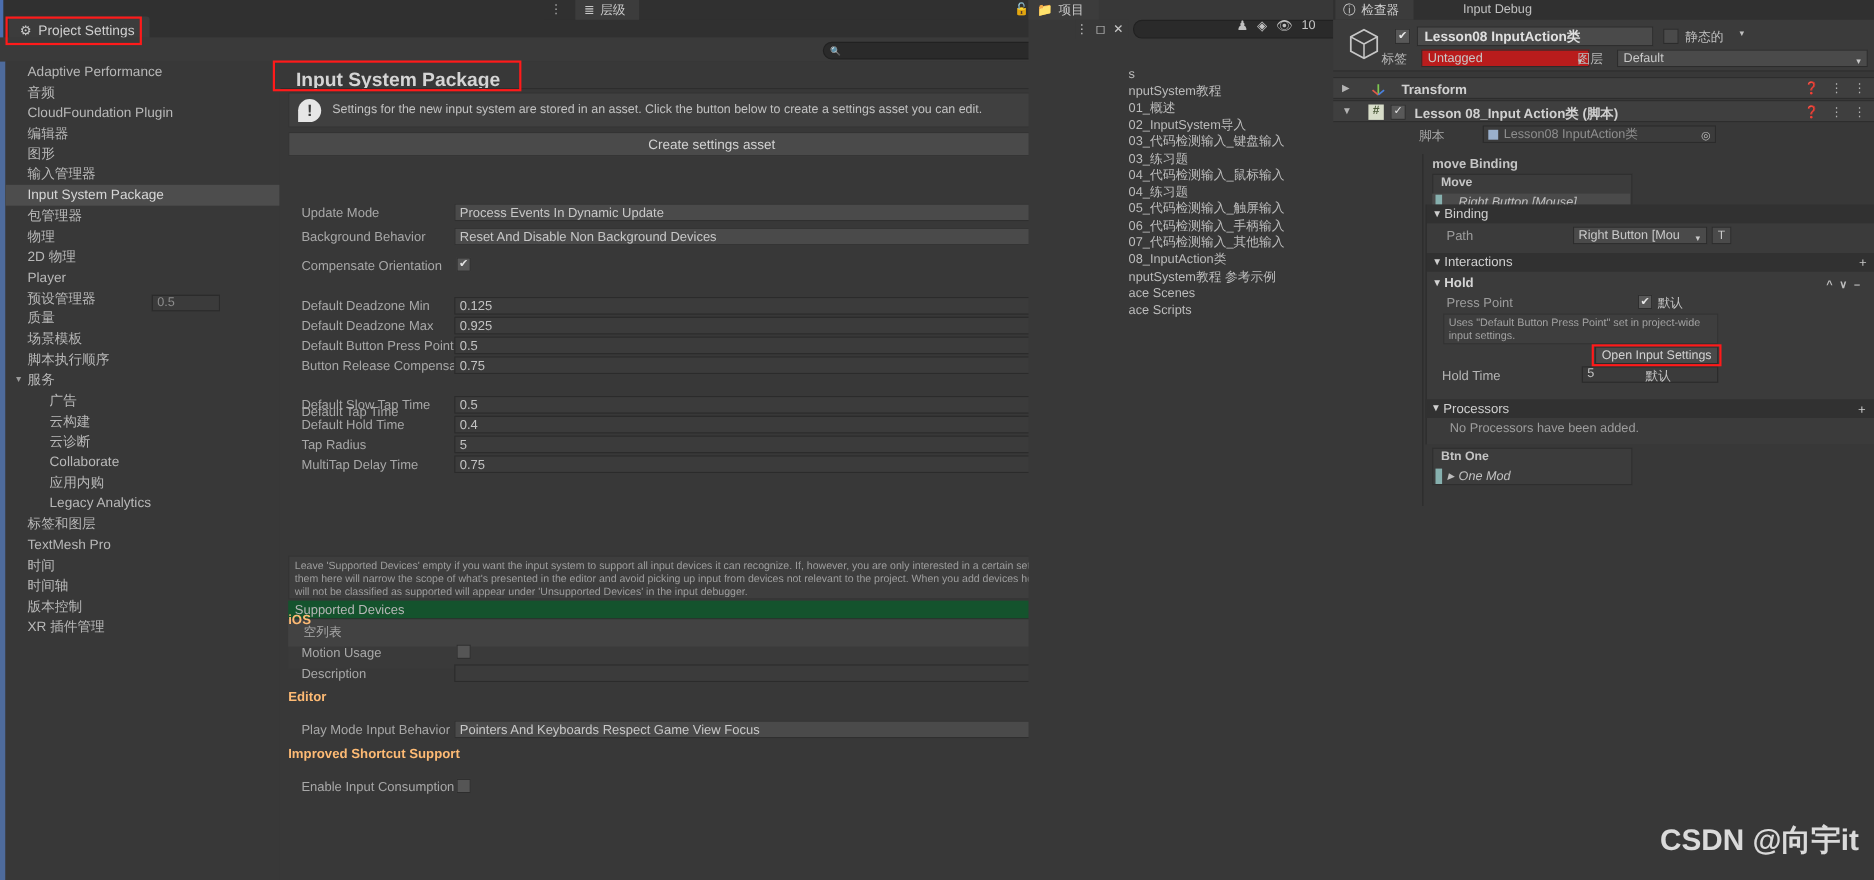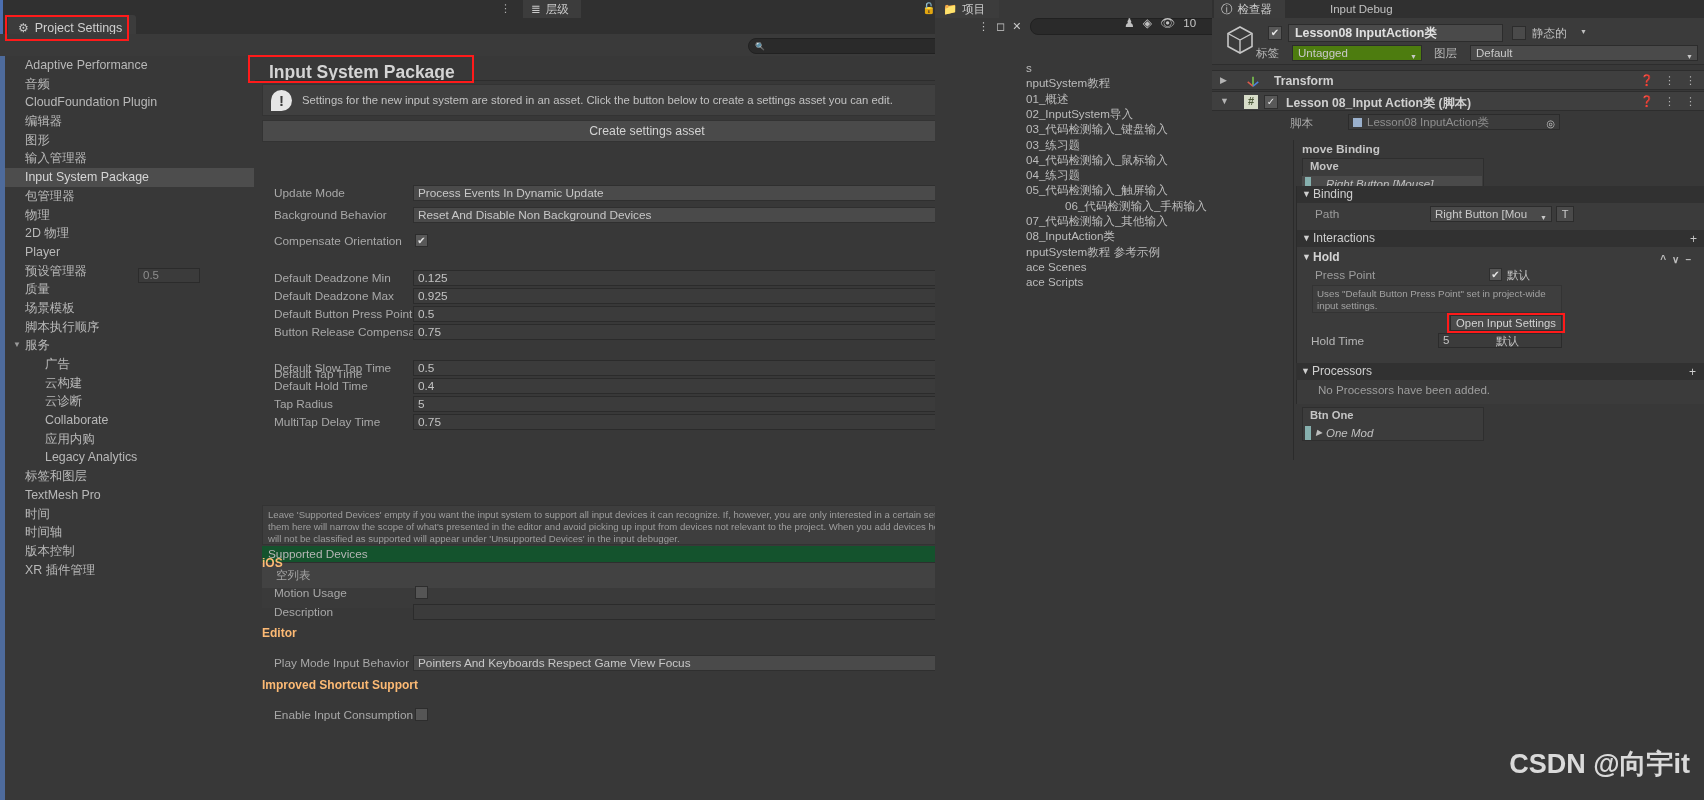--- a/index.html
+++ b/index.html
@@ -174,21 +174,21 @@
     border:1px solid #2c2c2c; color:#e0e0e0; font-size:12.4px; font-weight:bold;
     padding-left:6px; line-height:16px;
   }
   #static-check {
     position:absolute; left:300px; top:8px; width:14px; height:14px; background:#4a4a4a; border:1px solid #2c2c2c;
   }
   #static-label { position:absolute; left:320px; top:8px; font-size:11.6px; color:#c0c0c0; }
   #static-caret { position:absolute; left:368px; top:10px; font-size:7px; color:#c0c0c0; }
   #tag-label { position:absolute; left:44px; top:28px; font-size:11.6px; color:#b6b6b6; }
   #tag-popup {
-    position:absolute; left:80px; top:27px; width:130px; height:16px; background:#4d7c0f;
+    position:absolute; left:80px; top:27px; width:153px; height:16px; background:#b91c1c;
     border:1px solid #2c2c2c; color:#c9c9c9; font-size:11.5px; padding-left:5px; line-height:14px;
   }
   #layer-label { position:absolute; left:222px; top:28px; font-size:11.6px; color:#b6b6b6; }
   #layer-popup {
     position:absolute; left:258px; top:27px; width:228px; height:16px; background:#4a4a4a;
     border:1px solid #2c2c2c; color:#c9c9c9; font-size:11.5px; padding-left:5px; line-height:14px;
   }
   .caret-sm { position:absolute; right:4px; top:4px; font-size:7px; color:#c9c9c9; }
 
   .comp-row {
@@ -458,21 +458,21 @@
   <div id="proj-items">
       <div class="proj-item" style="top: 60px;">s</div>
       <div class="proj-item" style="top: 75.3px;">nputSystem教程</div>
       <div class="proj-item" style="top: 90.6px;">01_概述</div>
       <div class="proj-item" style="top: 105.9px;">02_InputSystem导入</div>
       <div class="proj-item" style="top: 121.2px;">03_代码检测输入_键盘输入</div>
       <div class="proj-item" style="top: 136.5px;">03_练习题</div>
       <div class="proj-item" style="top: 151.8px;">04_代码检测输入_鼠标输入</div>
       <div class="proj-item" style="top: 167.1px;">04_练习题</div>
       <div class="proj-item" style="top: 182.4px;">05_代码检测输入_触屏输入</div>
-      <div class="proj-item" style="top: 197.7px; margin-left: 39px;">06_代码检测输入_手柄输入</div>
+      <div class="proj-item" style="top: 197.7px;">06_代码检测输入_手柄输入</div>
       <div class="proj-item" style="top: 213px;">07_代码检测输入_其他输入</div>
       <div class="proj-item" style="top: 228.3px;">08_InputAction类</div>
       <div class="proj-item" style="top: 243.6px;">nputSystem教程 参考示例</div>
       <div class="proj-item" style="top: 258.9px;">ace Scenes</div>
       <div class="proj-item" style="top: 274.2px;">ace Scripts</div>
     </div>
 
   <div id="win-ctrl">
     <span>⋮</span>
     <span>◻</span>

